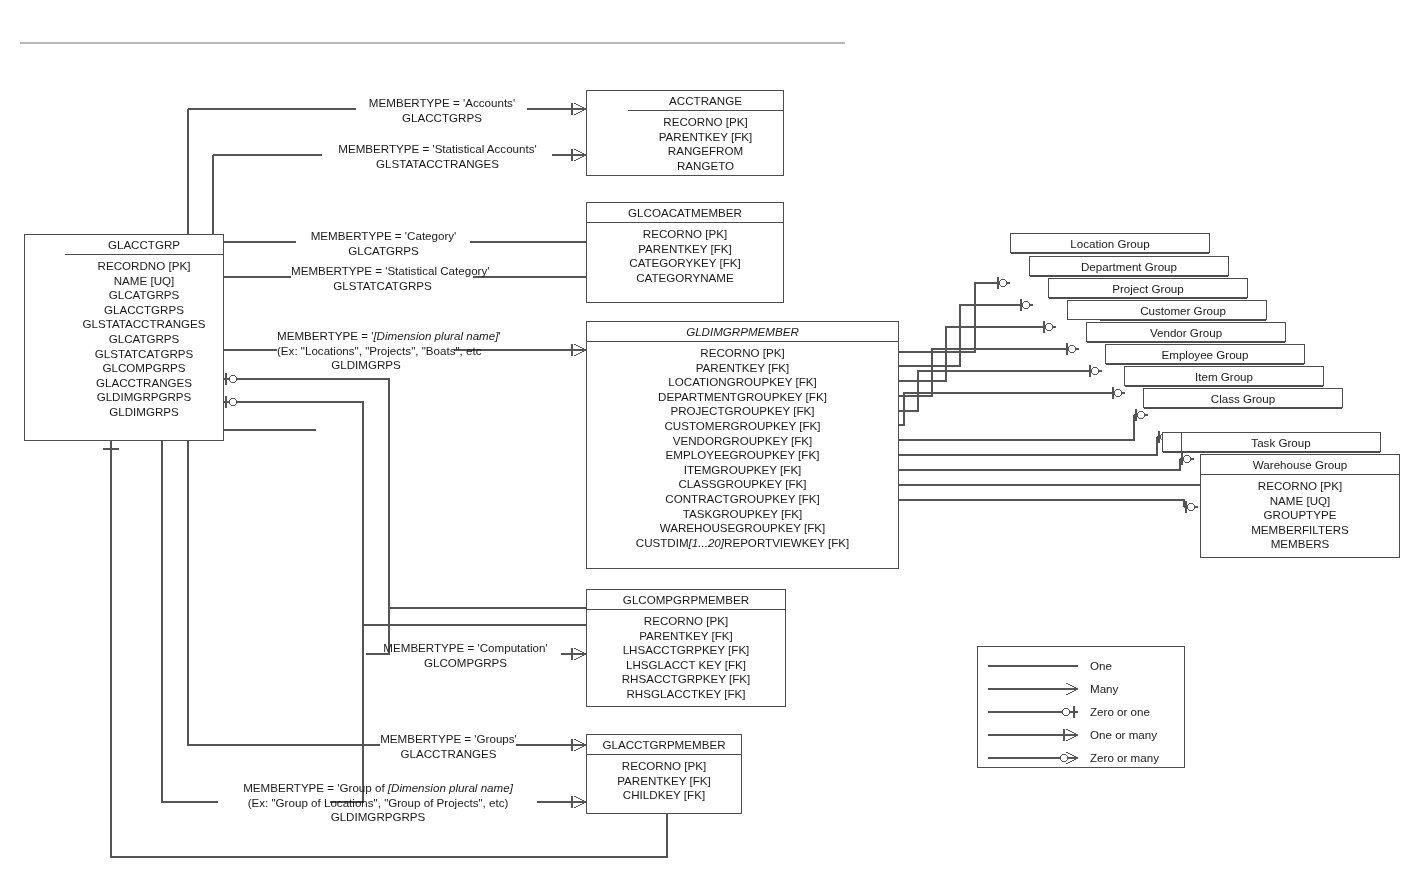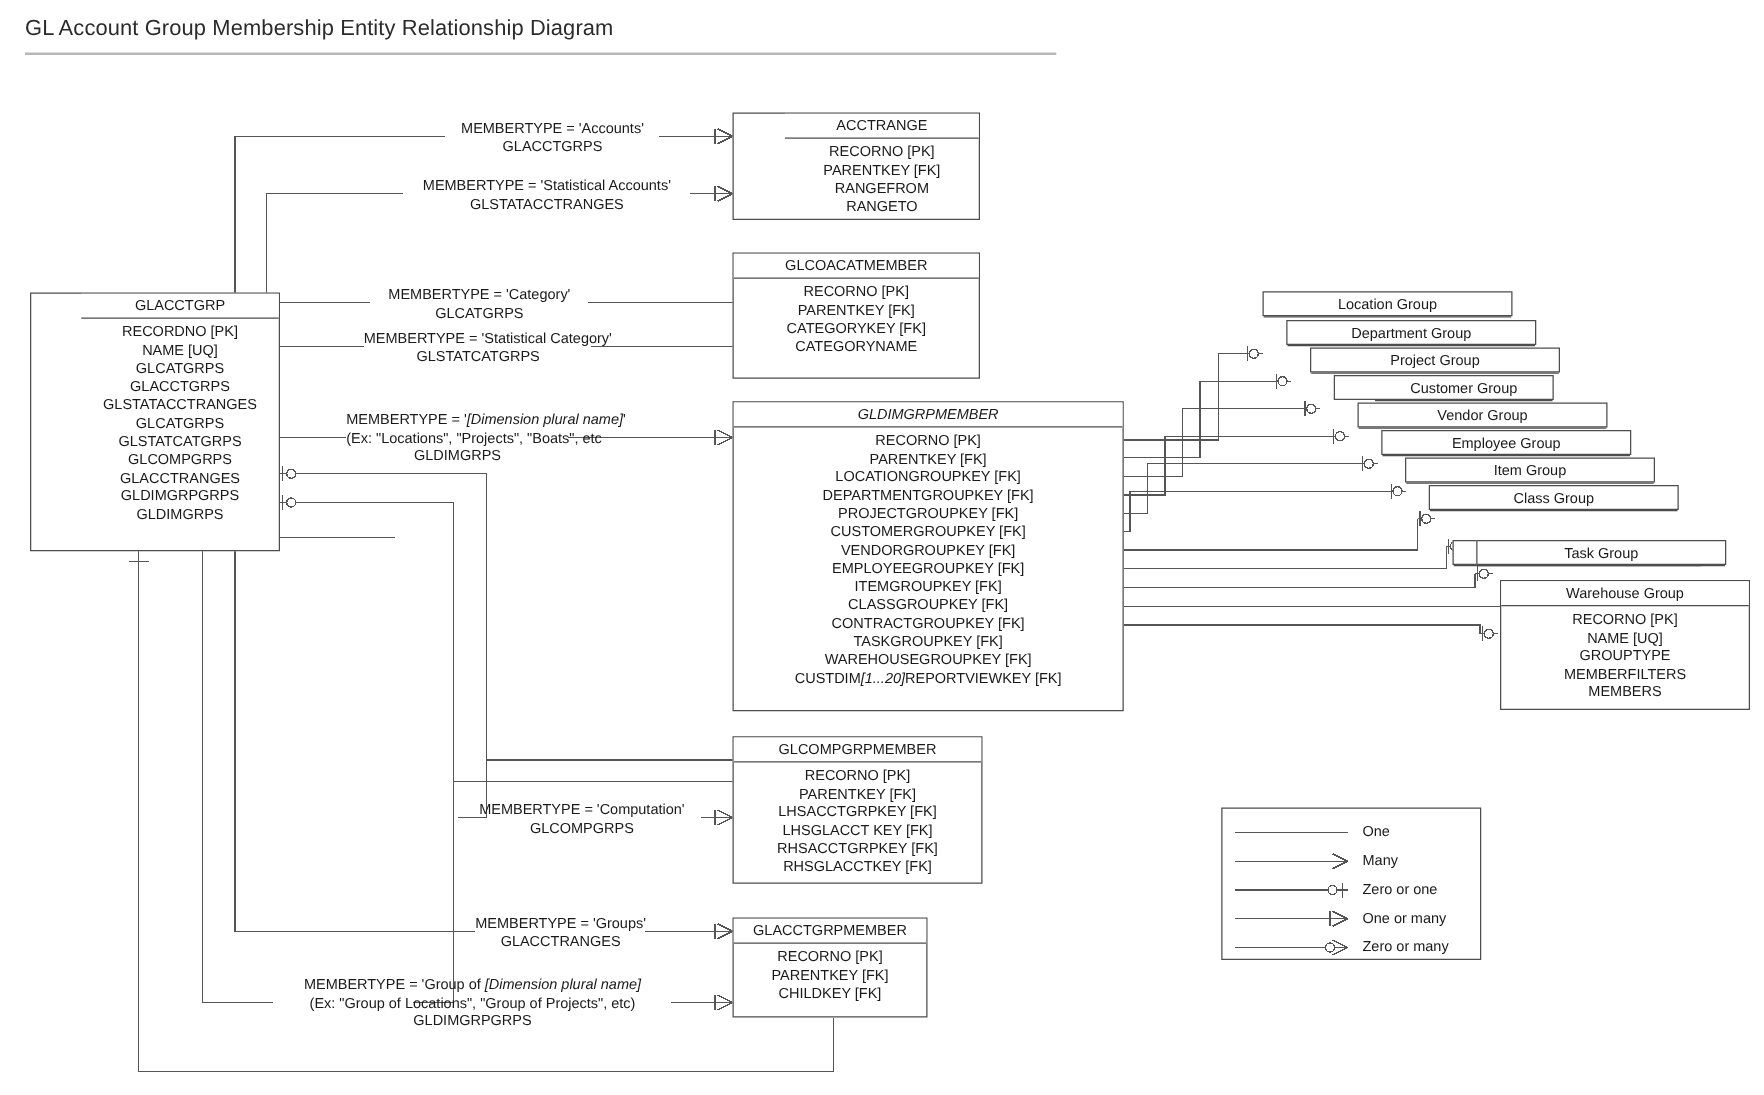--- a/index.html
+++ b/index.html
@@ -28,21 +28,20 @@
   .legend{position:absolute;left:977px;top:646px;width:208px;height:122px;
           background:#fff;border:1.1px solid #4d4d4d;box-sizing:border-box;}
   .lgrow{position:absolute;left:0;width:208px;height:22px;}
   .lgtxt{position:absolute;left:112px;top:0;font-size:11.6px;line-height:22px;color:#1a1a1a;}
 </style>
 </head>
 <body>
 
 <div id="stage">
 
-  <div class="ttl">GL Account Group Membership Entity Relationship Diagram</div>
   <div class="ttl-rule"></div>
 
   <svg id="svgLayer" viewBox="0 0 1411 876" xmlns="http://www.w3.org/2000/svg">
     <defs>
       <g id="mk-crow">
           <path d="M0,0 L11,-6 M0,0 L11,6 M0,0 L11,0" fill="none" stroke="#555" stroke-width="1.1"></path>
         </g>
     </defs>
     <g stroke="#555" stroke-width="1.1" fill="none" shape-rendering="crispEdges">
 
@@ -227,21 +226,21 @@
 
   <div class="gb" style="left:1010px;top:233px;width:200px;height:20px;">
     <div class="hd">Location Group</div>
   </div>
   <div class="gb" style="left:1029px;top:256px;width:200px;height:20px;">
     <div class="hd">Department Group</div>
   </div>
   <div class="gb" style="left:1048px;top:278px;width:200px;height:20px;">
     <div class="hd">Project Group</div>
   </div>
-  <div class="gb" style="left:1067px;top:300px;width:176px;height:20px;padding-left:32px;">
+  <div class="gb" style="left:1067px;top:300px;width:200px;height:20px;padding-left:32px;">
     <div class="hd">Customer Group</div>
   </div>
   <div class="gb" style="left:1086px;top:322px;width:200px;height:20px;">
     <div class="hd">Vendor Group</div>
   </div>
   <div class="gb" style="left:1105px;top:344px;width:200px;height:20px;">
     <div class="hd">Employee Group</div>
   </div>
   <div class="gb" style="left:1124px;top:366px;width:200px;height:20px;">
     <div class="hd">Item Group</div>
@@ -249,21 +248,21 @@
   <div class="gb" style="left:1143px;top:388px;width:200px;height:20px;">
     <div class="hd">Class Group</div>
   </div>
   <div class="gb" style="left:1162px;top:432px;width:200px;height:20px;">
     <div class="hd">Contract Group</div>
   </div>
   <div class="gb" style="left:1181px;top:432px;width:200px;height:20px;">
     <div class="hd">Task Group</div>
   </div>
 
-  <div class="ent" style="left:1200px;top:464px;width:200px;height:104px;">
+  <div class="ent" style="left:1200px;top:454px;width:200px;height:104px;">
     <div class="hd">Warehouse Group</div>
     <div class="bd">
       <div>RECORNO [PK]</div>
       <div>NAME [UQ]</div>
       <div>GROUPTYPE</div>
       <div>MEMBERFILTERS</div>
       <div>MEMBERS</div>
     </div>
   </div>
 

